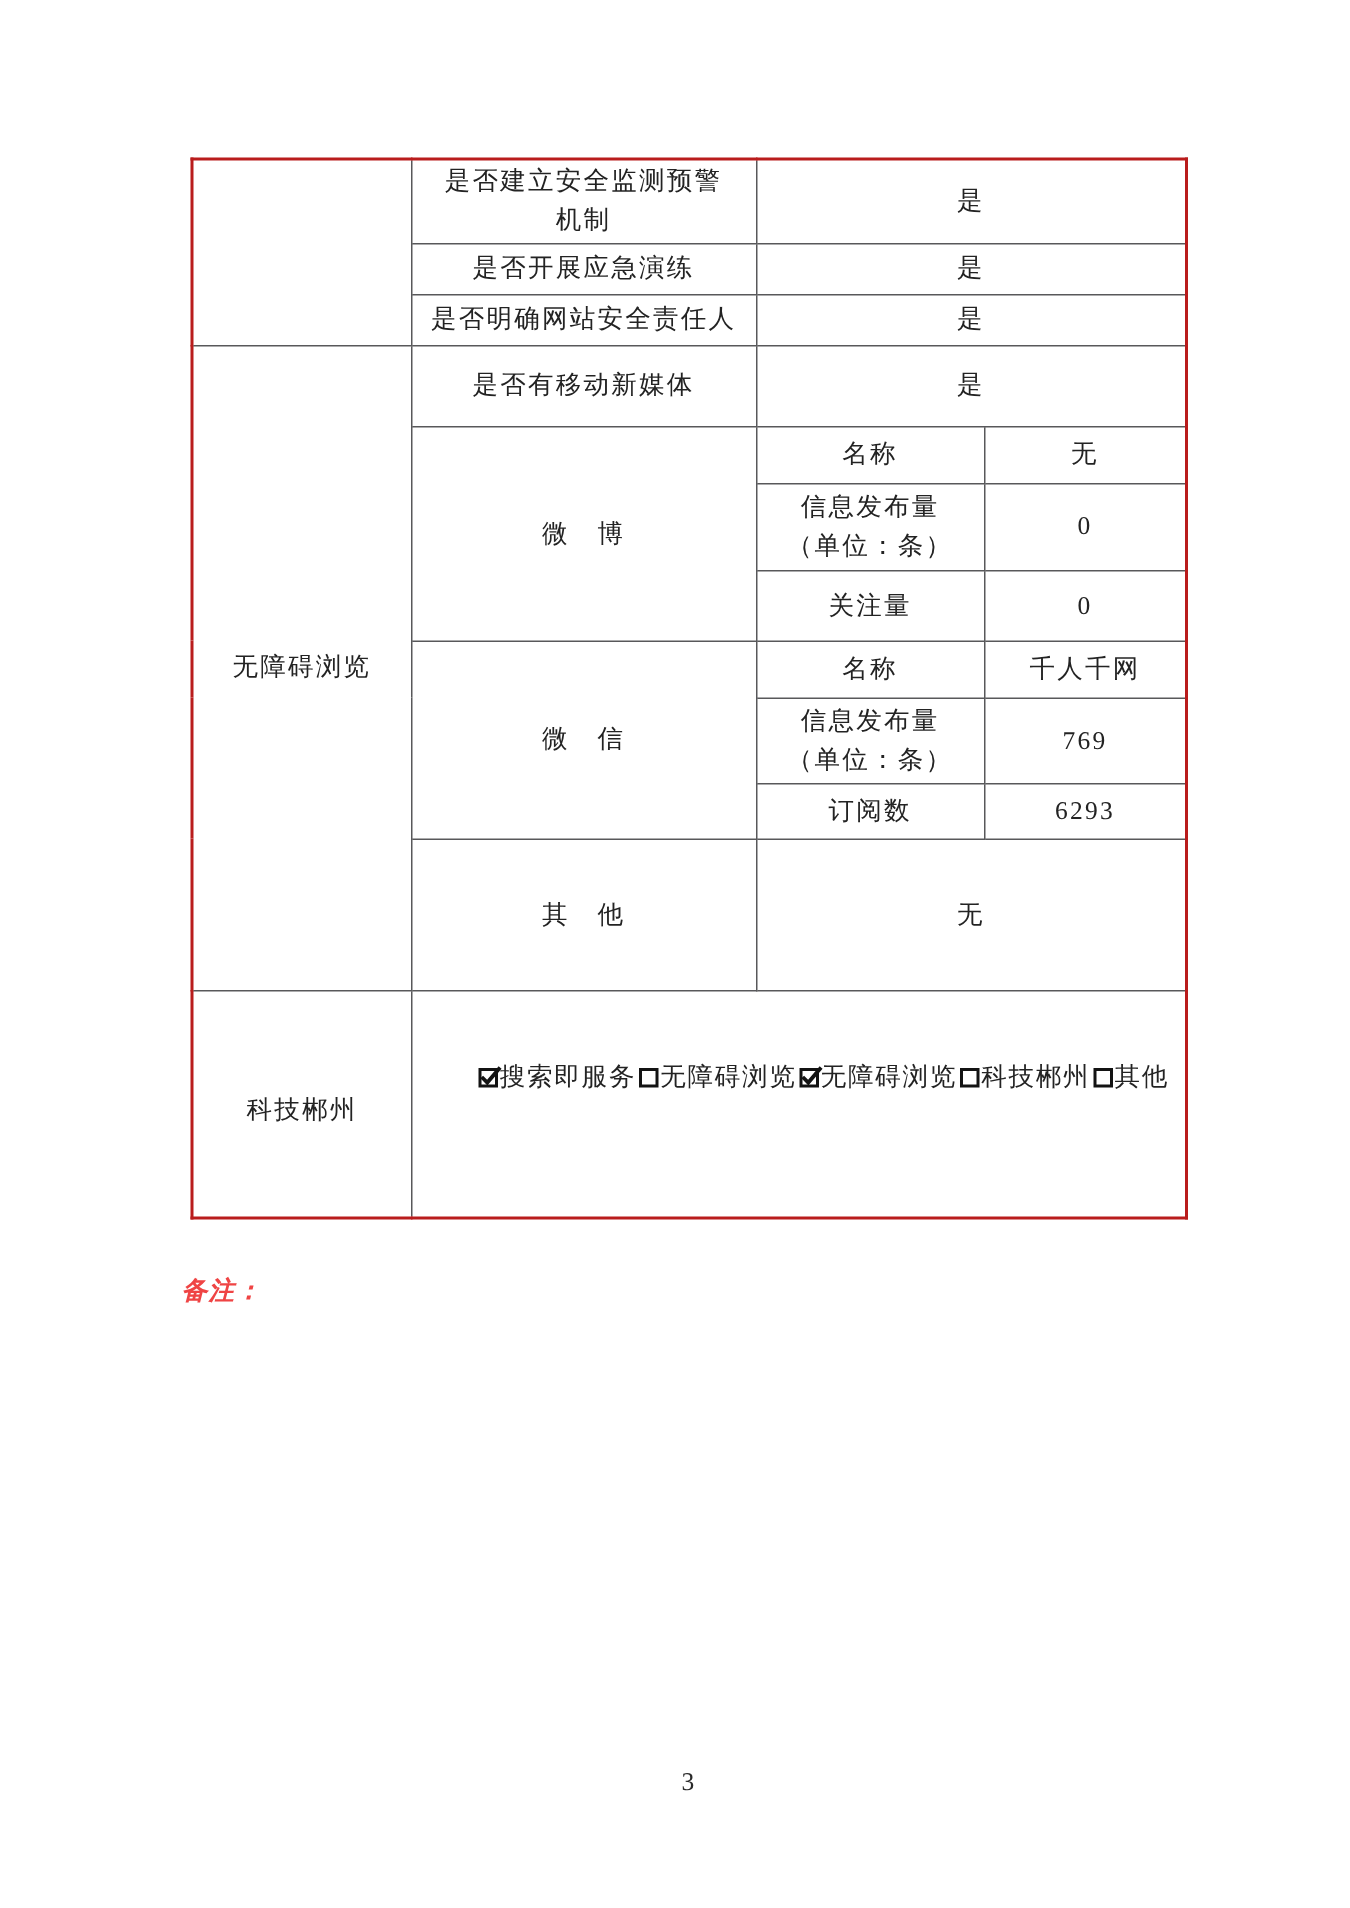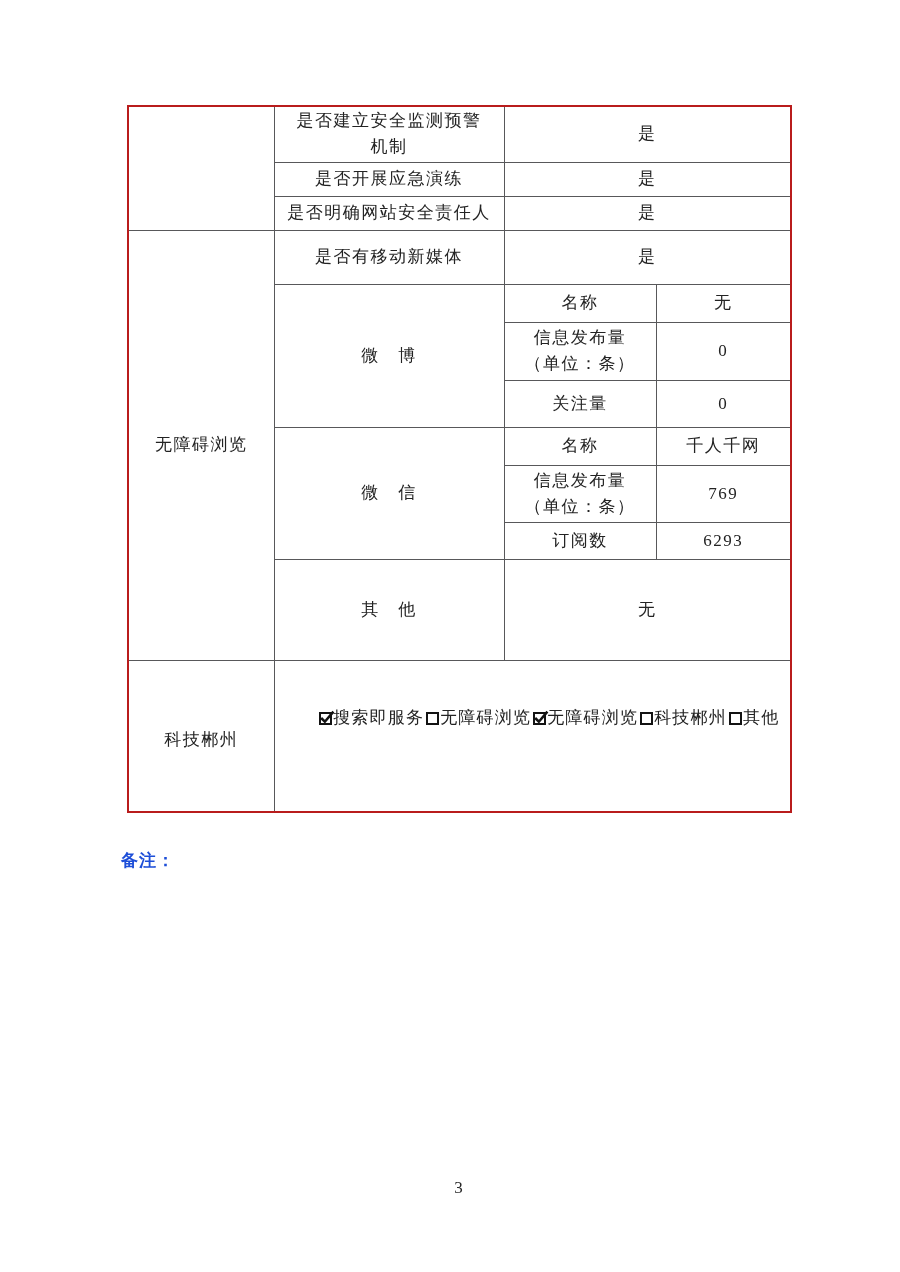--- a/index.html
+++ b/index.html
@@ -38,21 +38,21 @@
     display:inline-block; position:relative;
     width:13px; height:13px;
     border:2.5px solid #131313; background:#fff;
     vertical-align:-2px; margin:0 1px 0 2px;
   }
   .cb svg { display:none; position:absolute; left:-2px; top:-4px; width:16px; height:16px; }
   .cb.checked svg { display:block; }
 
   .remarks {
     position:absolute; left:121px; top:849px;
-    font-weight:bold; font-size:17px; letter-spacing:1px; color:#1d4ed8;
+    font-weight:bold; font-size:17px; letter-spacing:1px; color:#ef4444;font-style:italic;
   }
   .page-number {
     position:absolute; left:120px; top:1178px; width:677px;
     text-align:center; font-size:17px; color:#2a2a2a;
   }
 </style>
 </head>
 <body>
 
 <div class="page">

